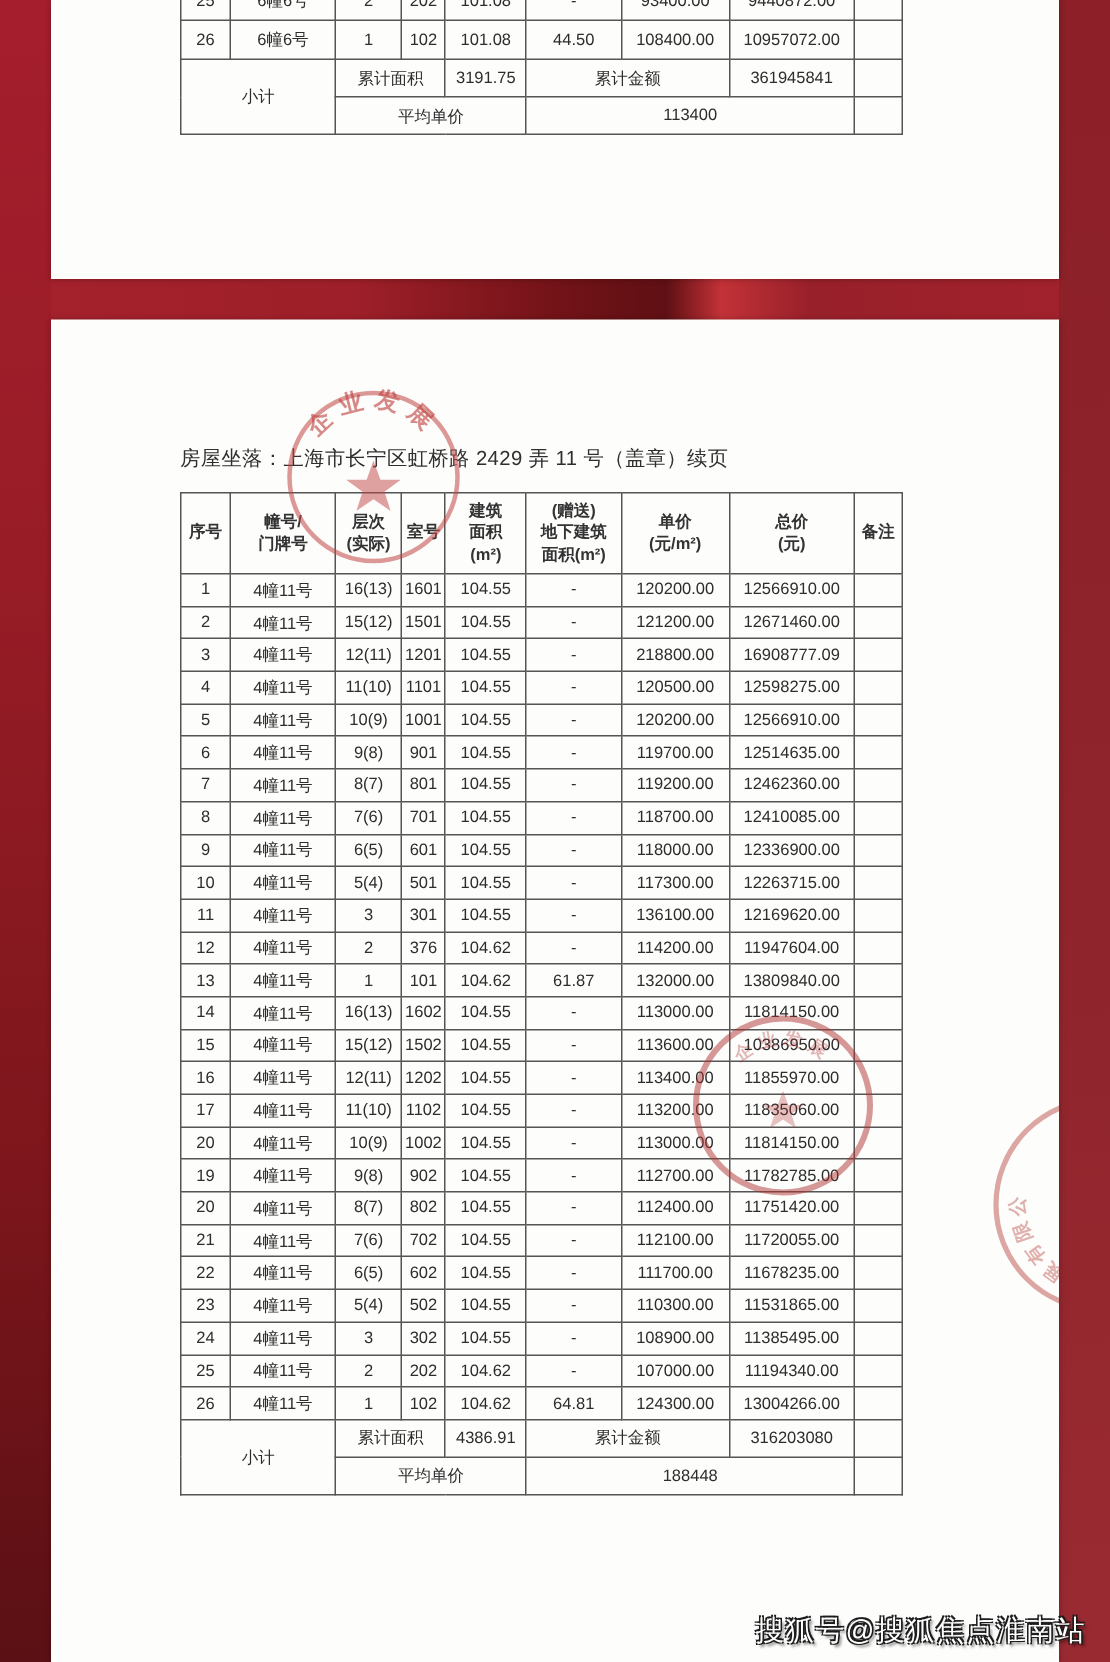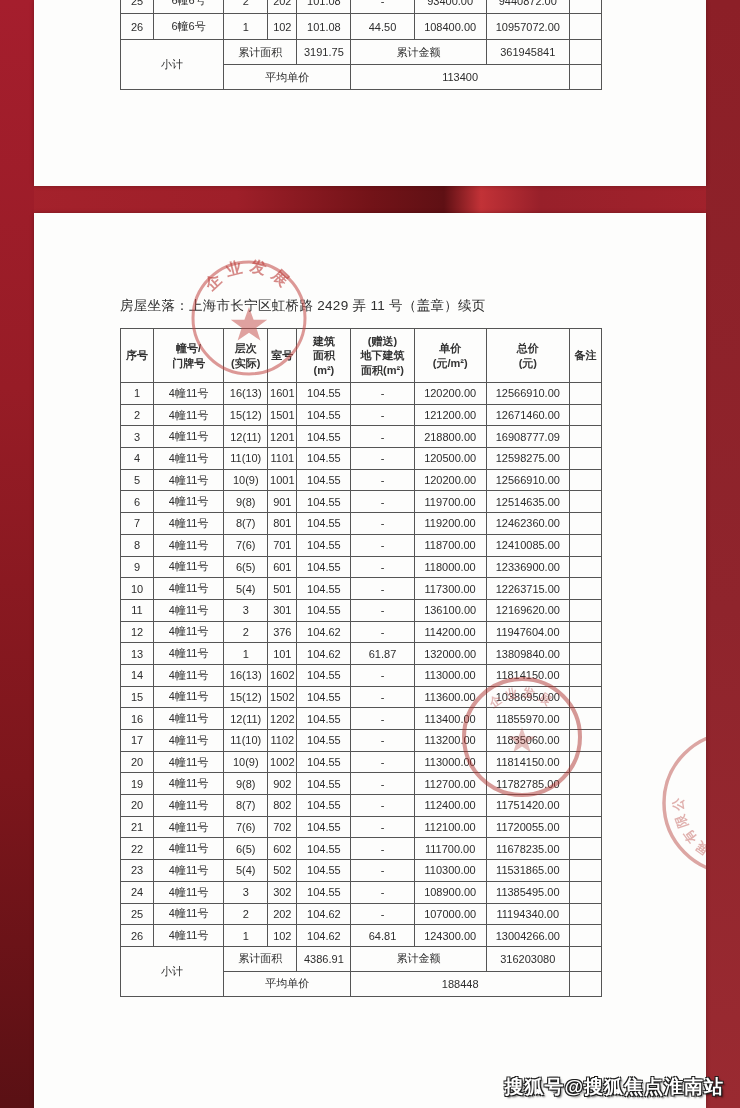--- a/index.html
+++ b/index.html
@@ -30,21 +30,21 @@
   .t2{left:86px;top:115px;}
   tr.data-row-top{height:26px;}
   tr.data-row{height:21.7px;}
   tr.sub-row{height:25px;}
   tr.head-row{height:54px;}
 
   .location-line{position:absolute;left:86px;top:84px;font-size:13.5px;
     color:#2f2f2f;letter-spacing:.3px;white-space:nowrap;}
 
   .stamp{position:absolute;pointer-events:none;}
-  .watermark{position:absolute;right:16px;top:1074px;font-size:19px;font-weight:700;
+  .watermark{position:absolute;right:16px;top:1074px;font-size:19px;font-weight:400;
     color:#ffffff;letter-spacing:1px;white-space:nowrap;
     text-shadow:1px 1px 0 #1c1c1c,-1px -1px 0 #1c1c1c,1px -1px 0 #1c1c1c,
       -1px 1px 0 #1c1c1c,2px 2px 2px rgba(0,0,0,.55);}
 </style>
 </head>
 <body>
 
 <div class="bg-band"></div>
 <div class="bg-left"></div>
 <div class="bg-right"></div>

